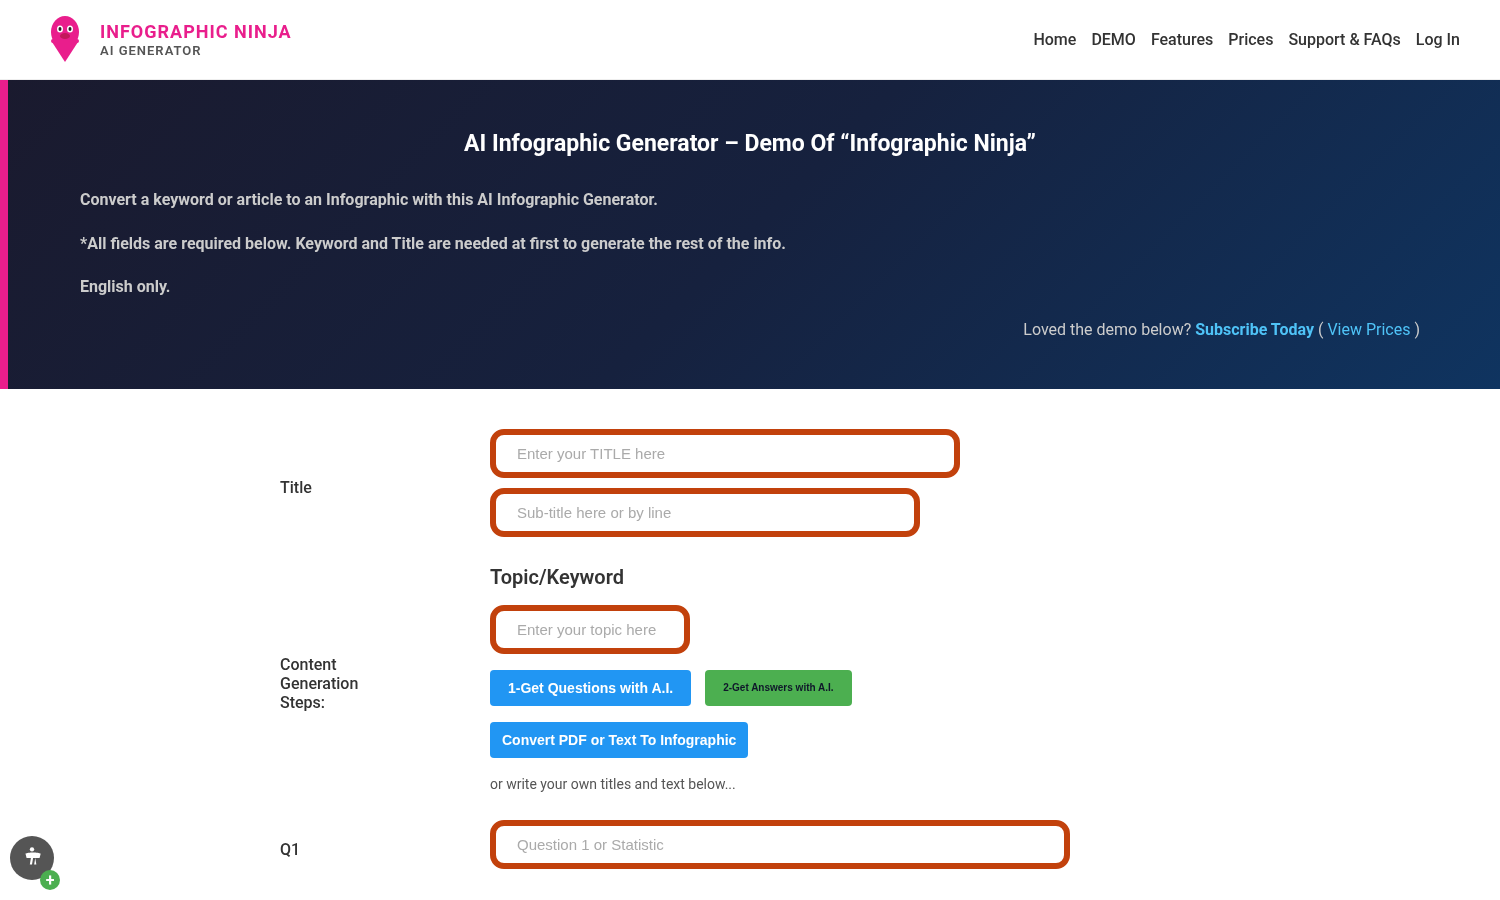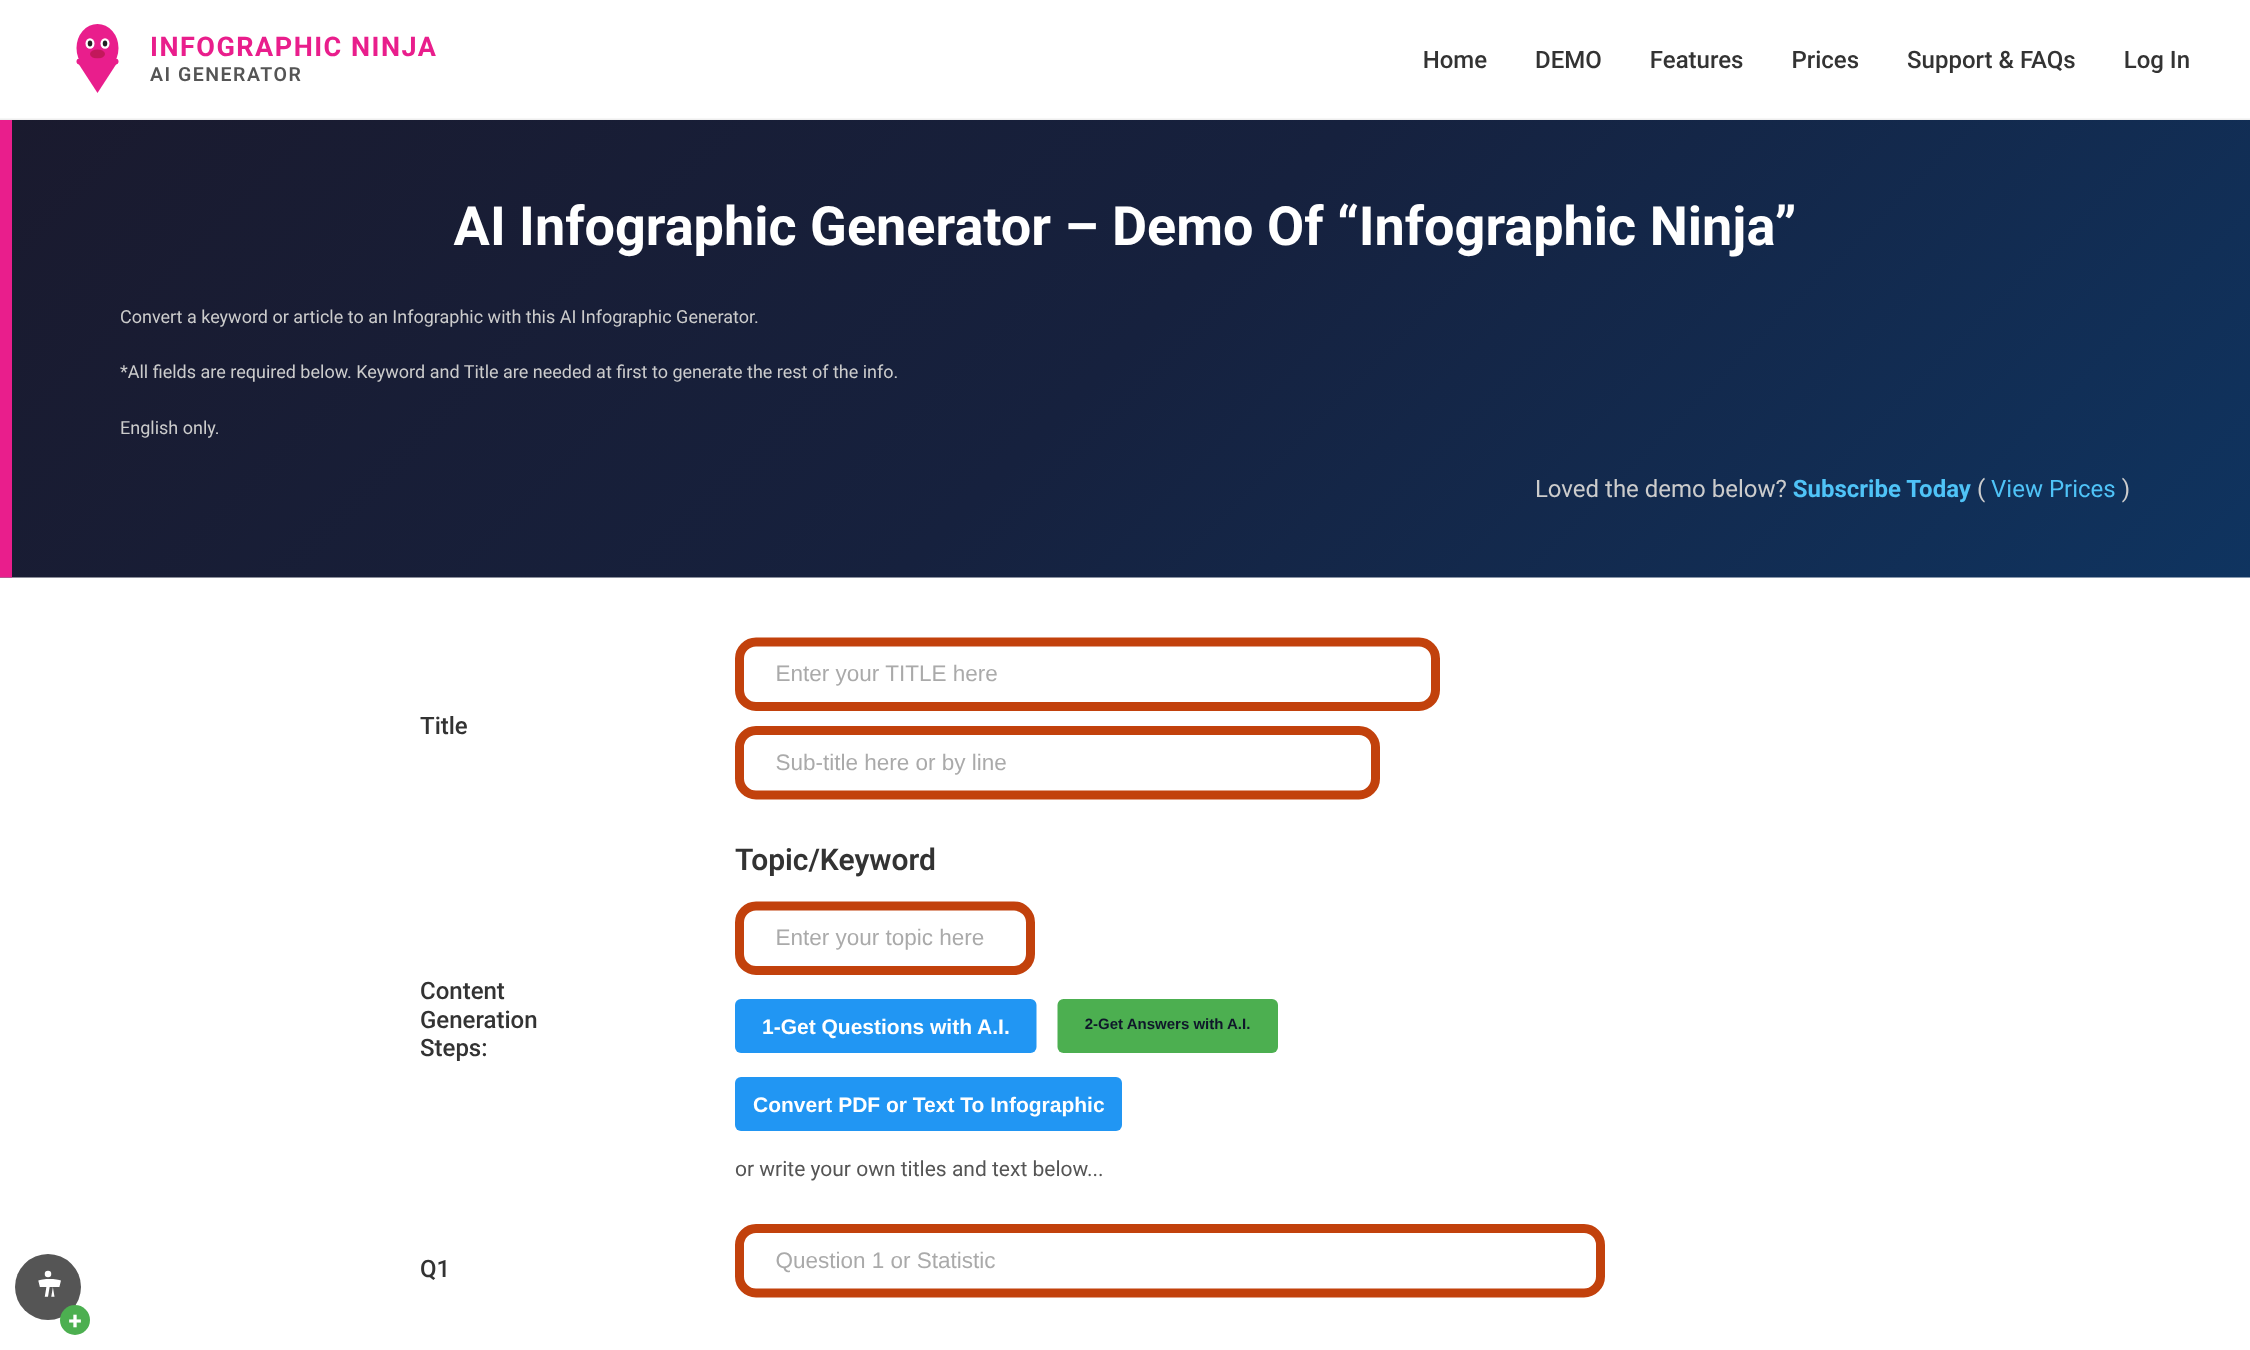--- a/index.html
+++ b/index.html
@@ -37,48 +37,49 @@
     }
     .logo-text .brand-sub {
       font-size: 13px;
       font-weight: 600;
       color: #555;
       letter-spacing: 1px;
     }
     nav {
       display: flex;
       align-items: center;
-      gap: 32px;
+      gap: 15px;
     }
     nav a {
       text-decoration: none;
       color: #333;
       font-size: 16px;
       font-weight: 500;
     }
 
     
     .hero {
       background: linear-gradient(135deg, #1a1a2e 0%, #16213e 50%, #0f3460 100%);
       color: #fff;
       padding: 50px 80px 50px 80px;
       position: relative;
     }
     .hero h1 {
-      font-size: 36px;
+      font-size: 23px;
       font-weight: 700;
       text-align: center;
       margin-bottom: 30px;
       color: #fff;
     }
     .hero p {
-      font-size: 12px;
+      font-size: 16px;
       color: #ccc;
       margin-bottom: 18px;
       line-height: 1.6;
+      font-weight: bold;
     }
     .subscribe-line {
       text-align: right;
       margin-top: 20px;
       font-size: 16px;
       color: #ccc;
     }
     .subscribe-line a {
       color: #4fc3f7;
       font-weight: 700;

